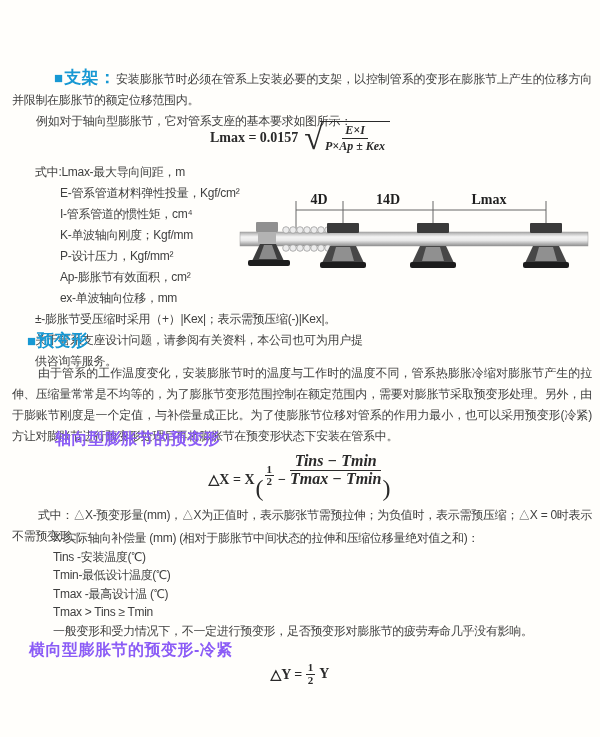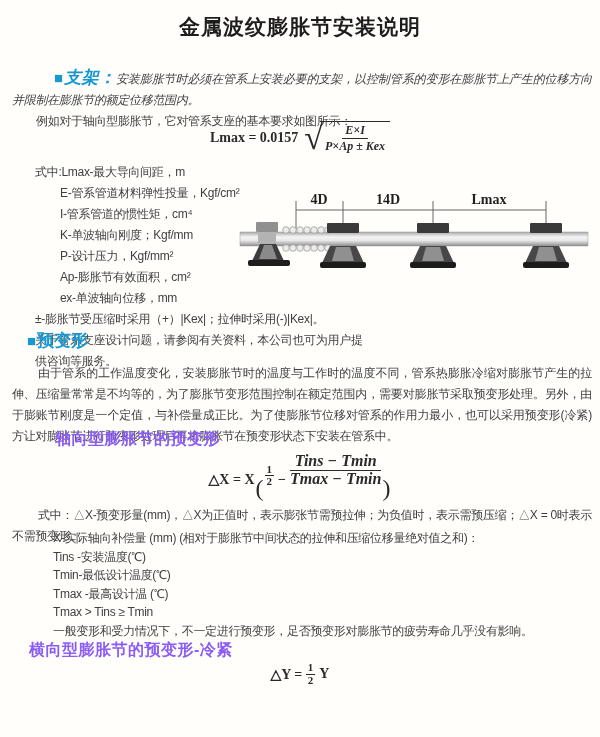--- a/index.html
+++ b/index.html
@@ -5,21 +5,21 @@
   html,body{margin:0;padding:0;background:#ffffff;}
   .page{
     position:relative;width:600px;height:737px;background:#fffefb;overflow:hidden;
     font-family:"Liberation Sans",sans-serif;color:#3f3f3f;
   }
   .title{
     position:absolute;top:13px;left:0;width:100%;text-align:center;
     font-size:21px;font-weight:bold;color:#1d1d1d;letter-spacing:1px;
   }
   .body-text{font-size:12px;line-height:21px;letter-spacing:-0.3px;color:#3f3f3f;text-align:justify;}
-  .p-intro{position:absolute;left:12px;top:55px;width:580px;text-indent:42px;font-style:italic;}
+  .p-intro{position:absolute;left:12px;top:55px;width:580px;text-indent:42px;}
   .sec-head{color:#1798d3;font-size:17px;font-weight:bold;letter-spacing:0;}
   .sec-head .sq{font-size:15px;margin-right:1px;}
   .p-example{position:absolute;left:12px;top:99px;width:580px;text-indent:24px;}
 
   .formula{font-family:"Liberation Serif",serif;color:#2a2a2a;}
   .f1{position:absolute;left:0;top:121px;width:600px;display:flex;justify-content:center;align-items:center;font-weight:bold;font-size:14px;}
   .f1 .lhs{margin-right:6px;}
   .sqrt{display:inline-flex;align-items:center;}
   .radical{font-size:34px;font-weight:normal;line-height:0;margin-right:-3px;color:#2a2a2a;}
   .stack{display:inline-block;border-top:1.4px solid #2a2a2a;padding:1px 5px 0 5px;font-style:italic;font-size:12px;font-weight:bold;text-align:center;}
@@ -51,21 +51,20 @@
 
   .f3{position:absolute;left:0;top:662px;width:600px;display:flex;justify-content:center;align-items:center;font-size:14px;font-weight:bold;}
   .f3 .rhs{margin-left:4px;}
   .p-cold{position:absolute;left:34px;top:701px;width:540px;}
 </style>
 </head>
 <body>
 
 <div class="page">
 
-  <div class="title">金属波纹膨胀节安装说明</div>
 
   <p class="p-intro body-text"><span class="sec-head"><span class="sq">■</span><span>支架：</span></span><span>安装膨胀节时必须在管系上安装必要的支架，以控制管系的变形在膨胀节上产生的位移方向并限制在膨胀节的额定位移范围内。</span></p>
 
   <p class="p-example body-text">例如对于轴向型膨胀节，它对管系支座的基本要求如图所示：</p>
 
   <div class="formula f1">
     <span class="lhs">Lmax = 0.0157</span>
     <span class="sqrt">
       <span class="radical">√</span>
       <span class="stack">
@@ -76,21 +75,21 @@
   </div>
 
   <div class="defs">
     <div>式中:Lmax-最大导向间距，m</div>
     <div class="ind">E-管系管道材料弹性投量，Kgf/cm²</div>
     <div class="ind">I-管系管道的惯性矩，cm⁴</div>
     <div class="ind">K-单波轴向刚度；Kgf/mm</div>
     <div class="ind">P-设计压力，Kgf/mm²</div>
     <div class="ind">Ap-膨胀节有效面积，cm²</div>
     <div class="ind">ex-单波轴向位移，mm</div>
-    <div>±-膨胀节受压缩时采用（+）|Kex|；拉伸时采用(-)|Kex|。</div>
+    <div>±-膨胀节受压缩时采用（+）|Kex|；表示需预压缩(-)|Kex|。</div>
     <div>关于管系支座设计问题，请参阅有关资料，本公司也可为用户提供咨询等服务。</div>
   </div>
 
   <svg class="diagram" width="364" height="106" viewBox="0 0 364 106">
     <defs>
       <linearGradient id="pipeGrad" x1="0" y1="0" x2="0" y2="1">
         <stop offset="0" stop-color="#a8a8a8"></stop>
         <stop offset="0.35" stop-color="#f4f4f4"></stop>
         <stop offset="0.6" stop-color="#e9e9e9"></stop>
         <stop offset="1" stop-color="#8f8f8f"></stop>

